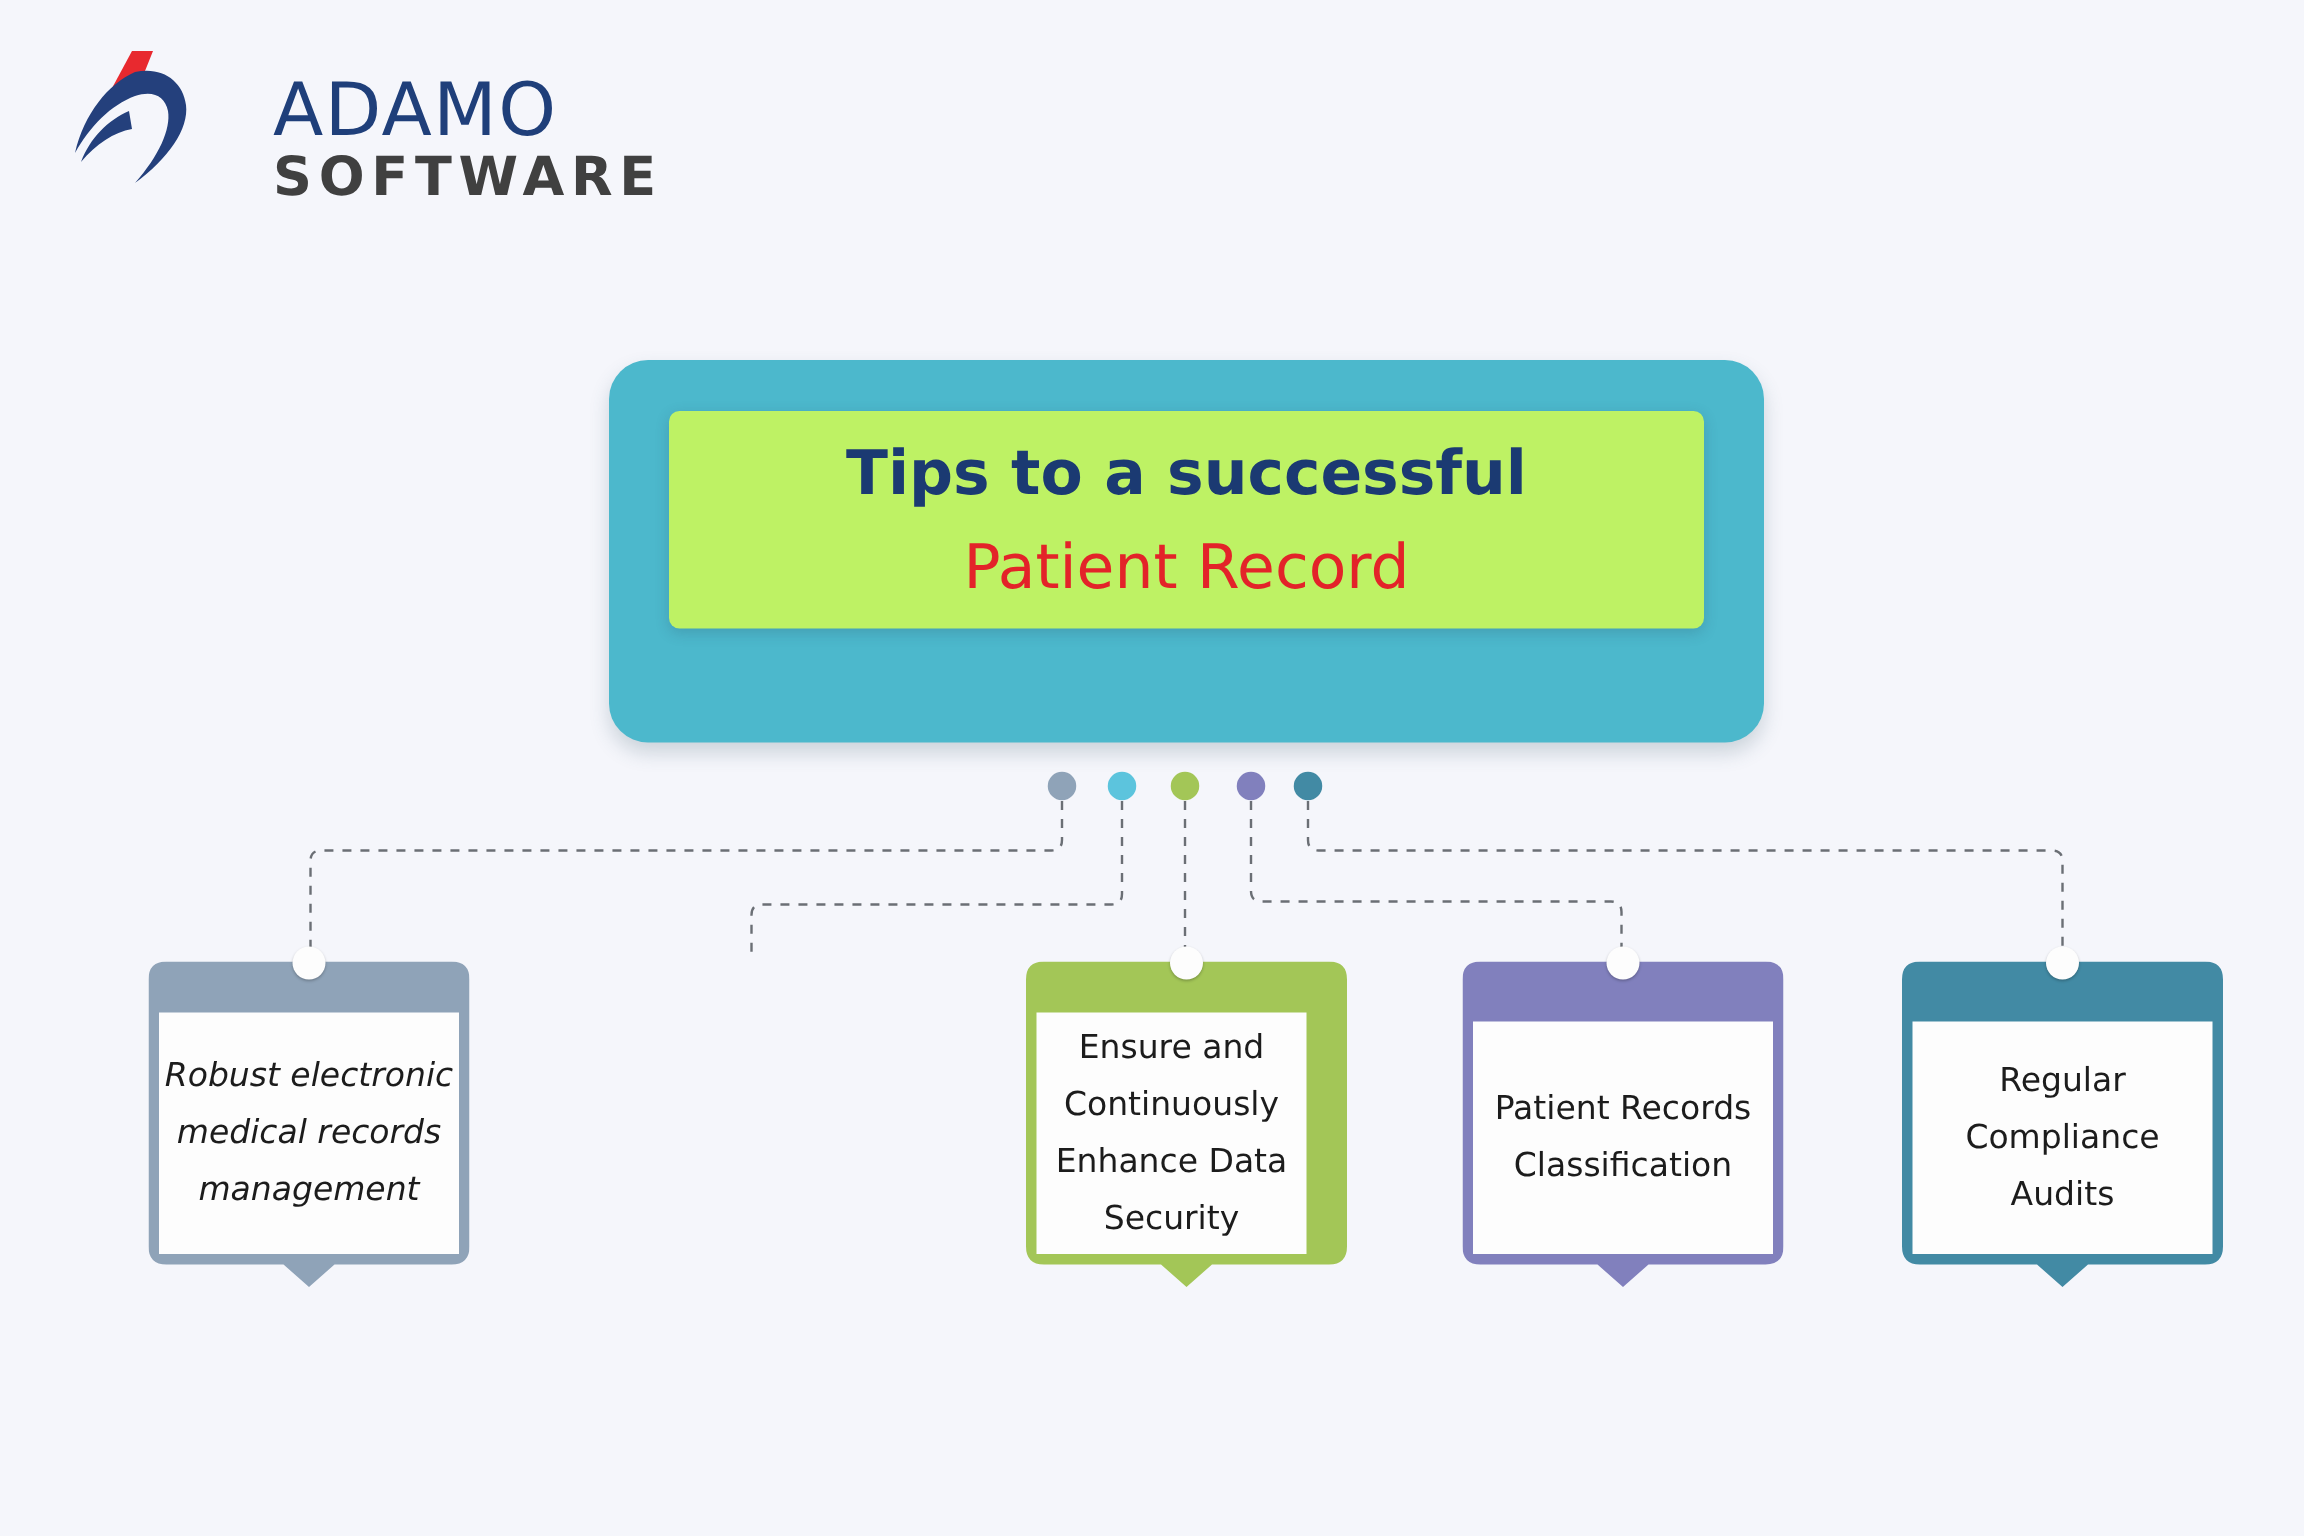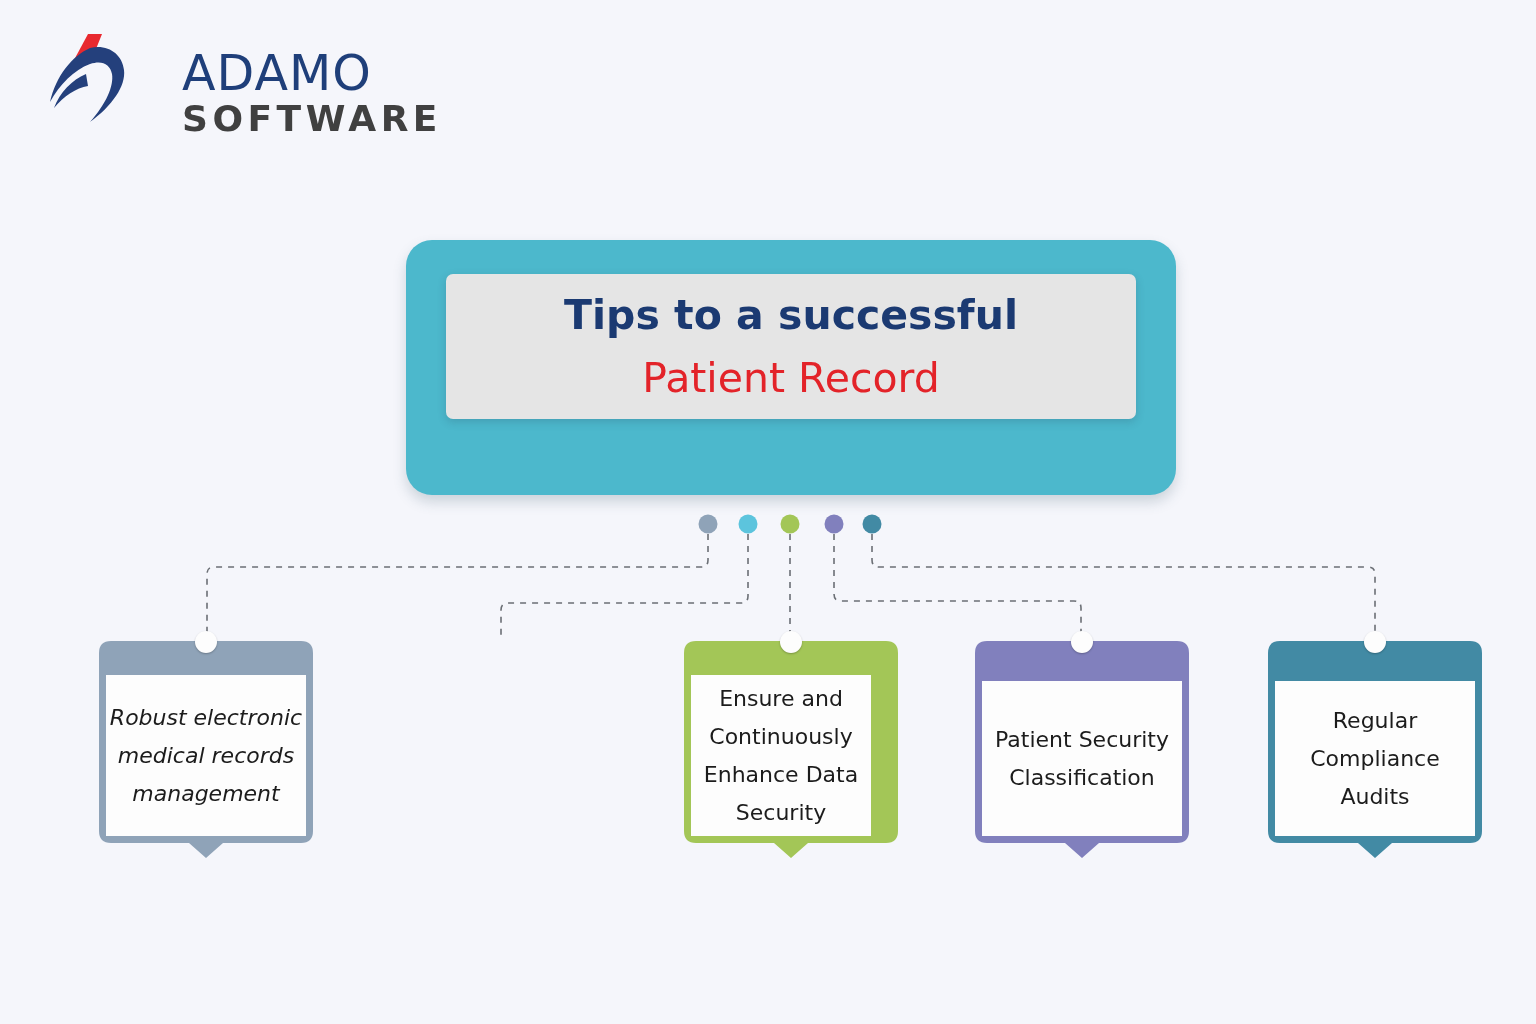--- a/index.html
+++ b/index.html
@@ -28,21 +28,21 @@
   }
 
   
   .title-outer{
     position:absolute;left:406px;top:240px;width:770px;height:255px;
     background:#4cb8cc;border-radius:26px;
     box-shadow:0 7px 13px rgba(60,90,110,.22);
   }
   .title-inner{
     position:absolute;left:40px;top:34px;width:690px;height:145px;
-    background:#e5e5e5;border-radius:7px;
+    background:#bef264;border-radius:7px;
     box-shadow:0 3px 9px rgba(40,70,90,.22);
     display:flex;flex-direction:column;align-items:center;justify-content:center;
   }
   .title-l1{
     font-family:"DejaVu Sans","Liberation Sans",sans-serif;
     font-weight:bold;font-size:41px;color:#1b3a72;
     line-height:62px;white-space:nowrap;
   }
   .title-l2,.title-l3{
     font-family:"DejaVu Sans","Liberation Sans",sans-serif;
@@ -130,21 +130,21 @@
       <div class="card-text">Ensure and Continuously Enhance Data Security</div>
     </div>
     <div class="hanger"></div>
   </div>
 
   <div class="card" id="card-3" style="left: 975px;">
     <svg class="card-body" id="shape-3" viewBox="0 0 214 219" preserveAspectRatio="none" style="height: 219px;">
         <path d="M 12 0 H 202 Q 214 0 214 12 V 190 Q 214 202 202 202 H 124 L 107 217 L 90 202 H 12 Q 0 202 0 190 V 12 Q 0 0 12 0 Z" fill="#8180bd"></path>
       </svg>
     <div class="card-inner" id="inner-3" style="left: 7px; top: 40px; width: 200px; height: 155px;">
-      <div class="card-text">Patient Security Classification</div>
+      <div class="card-text">Patient Records Classification</div>
     </div>
     <div class="hanger"></div>
   </div>
 
   <div class="card" id="card-4" style="left: 1268px;">
     <svg class="card-body" id="shape-4" viewBox="0 0 214 219" preserveAspectRatio="none" style="height: 219px;">
         <path d="M 12 0 H 202 Q 214 0 214 12 V 190 Q 214 202 202 202 H 124 L 107 217 L 90 202 H 12 Q 0 202 0 190 V 12 Q 0 0 12 0 Z" fill="#428aa4"></path>
       </svg>
     <div class="card-inner" id="inner-4" style="left: 7px; top: 40px; width: 200px; height: 155px;">
       <div class="card-text">Regular Compliance Audits</div>

